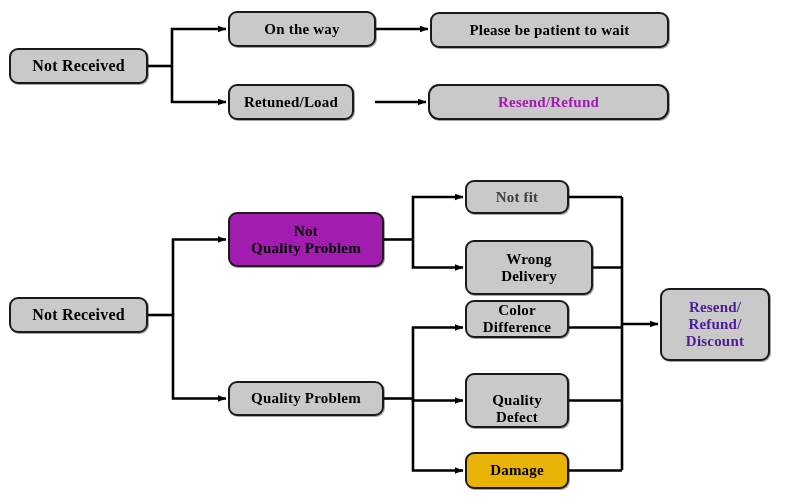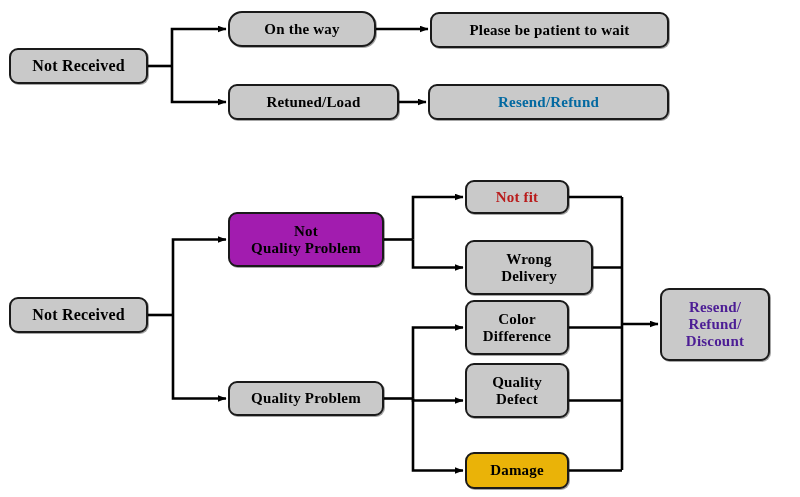--- a/index.html
+++ b/index.html
@@ -86,54 +86,54 @@
         <path d="M 569 470.5 H 622"></path>
         <path d="M 622 197 V 470"></path>
         <path d="M 622 324 H 658" marker-end="url(#arrowhead)"></path>
       </g>
   </svg>
 
   <div id="node-layer">
       <div class="node-box" style="left: 9px; top: 48px; width: 139px; height: 36px; font-size: 16px; background: rgb(201, 201, 201); border-color: rgb(26, 26, 26); color: rgb(0, 0, 0);">
         <span class="node-label">Not Received</span>
       </div>
-      <div class="node-box" style="left: 228px; top: 11px; width: 148px; height: 36px; font-size: 15px; background: rgb(201, 201, 201); border-color: rgb(26, 26, 26); color: rgb(0, 0, 0); border-radius: 14px;">
+      <div class="node-box" style="left: 228px; top: 11px; width: 148px; height: 36px; font-size: 15px; background: rgb(201, 201, 201); border-color: rgb(26, 26, 26); color: rgb(0, 0, 0);">
         <span class="node-label">On the way</span>
       </div>
       <div class="node-box" style="left: 430px; top: 12px; width: 239px; height: 36px; font-size: 15px; background: rgb(201, 201, 201); border-color: rgb(26, 26, 26); color: rgb(0, 0, 0);">
         <span class="node-label">Please be patient to wait</span>
       </div>
-      <div class="node-box" style="left: 228px; top: 84px; width: 171px; height: 36px; font-size: 15px; background: rgb(201, 201, 201); border-color: rgb(26, 26, 26); color: rgb(0, 0, 0);">
+      <div class="node-box" style="left: 228px; top: 84px; width: 126px; height: 36px; font-size: 15px; background: rgb(201, 201, 201); border-color: rgb(26, 26, 26); color: rgb(0, 0, 0);">
         <span class="node-label">Retuned/Load</span>
       </div>
-      <div class="node-box" style="left: 428px; top: 84px; width: 241px; height: 36px; font-size: 15px; background: rgb(201, 201, 201); border-color: rgb(26, 26, 26); color: #0369a1;">
+      <div class="node-box" style="left: 428px; top: 84px; width: 241px; height: 36px; font-size: 15px; background: rgb(201, 201, 201); border-color: rgb(26, 26, 26); color: #a21caf; border-radius: 11px;">
         <span class="node-label">Resend/Refund</span>
       </div>
       <div class="node-box" style="left: 9px; top: 297px; width: 139px; height: 36px; font-size: 16px; background: rgb(201, 201, 201); border-color: rgb(26, 26, 26); color: rgb(0, 0, 0);">
         <span class="node-label">Not Received</span>
       </div>
       <div class="node-box" style="left: 228px; top: 212px; width: 156px; height: 55px; font-size: 15px; background: #a21caf; border-color: rgb(26, 26, 26); color: rgb(0, 0, 0);">
         <span class="node-label">Not
 Quality Problem</span>
       </div>
       <div class="node-box" style="left: 228px; top: 381px; width: 156px; height: 35px; font-size: 15px; background: rgb(201, 201, 201); border-color: rgb(26, 26, 26); color: rgb(0, 0, 0);">
         <span class="node-label">Quality Problem</span>
       </div>
-      <div class="node-box" style="left: 465px; top: 180px; width: 104px; height: 34px; font-size: 15px; background: rgb(201, 201, 201); border-color: rgb(26, 26, 26); color: #b91c1c;">
+      <div class="node-box" style="left: 465px; top: 180px; width: 104px; height: 34px; font-size: 15px; background: rgb(201, 201, 201); border-color: rgb(26, 26, 26); color: #404040;">
         <span class="node-label">Not fit</span>
       </div>
       <div class="node-box" style="left: 465px; top: 240px; width: 128px; height: 55px; font-size: 15px; background: rgb(201, 201, 201); border-color: rgb(26, 26, 26); color: #000000;">
         <span class="node-label">Wrong
 Delivery</span>
       </div>
-      <div class="node-box" style="left: 465px; top: 300px; width: 104px; height: 55px; font-size: 15px; background: rgb(201, 201, 201); border-color: rgb(26, 26, 26); color: rgb(0, 0, 0);">
+      <div class="node-box" style="left: 465px; top: 300px; width: 104px; height: 38px; font-size: 15px; background: rgb(201, 201, 201); border-color: rgb(26, 26, 26); color: rgb(0, 0, 0);">
         <span class="node-label">Color
 Difference</span>
       </div>
-      <div class="node-box" style="left: 465px; top: 363px; width: 104px; height: 55px; font-size: 15px; background: rgb(201, 201, 201); border-color: rgb(26, 26, 26); color: rgb(0, 0, 0);">
+      <div class="node-box" style="left: 465px; top: 373px; width: 104px; height: 55px; font-size: 15px; background: rgb(201, 201, 201); border-color: rgb(26, 26, 26); color: rgb(0, 0, 0); align-items: flex-end;">
         <span class="node-label">Quality
 Defect</span>
       </div>
       <div class="node-box" style="left: 465px; top: 452px; width: 104px; height: 37px; font-size: 15px; background: #eab308; border-color: rgb(26, 26, 26); color: rgb(0, 0, 0);">
         <span class="node-label">Damage</span>
       </div>
       <div class="node-box" style="left: 660px; top: 288px; width: 110px; height: 73px; font-size: 15px; background: rgb(201, 201, 201); border-color: rgb(26, 26, 26); color: #4c1d95;">
         <span class="node-label">Resend/
 Refund/
 Discount</span>

